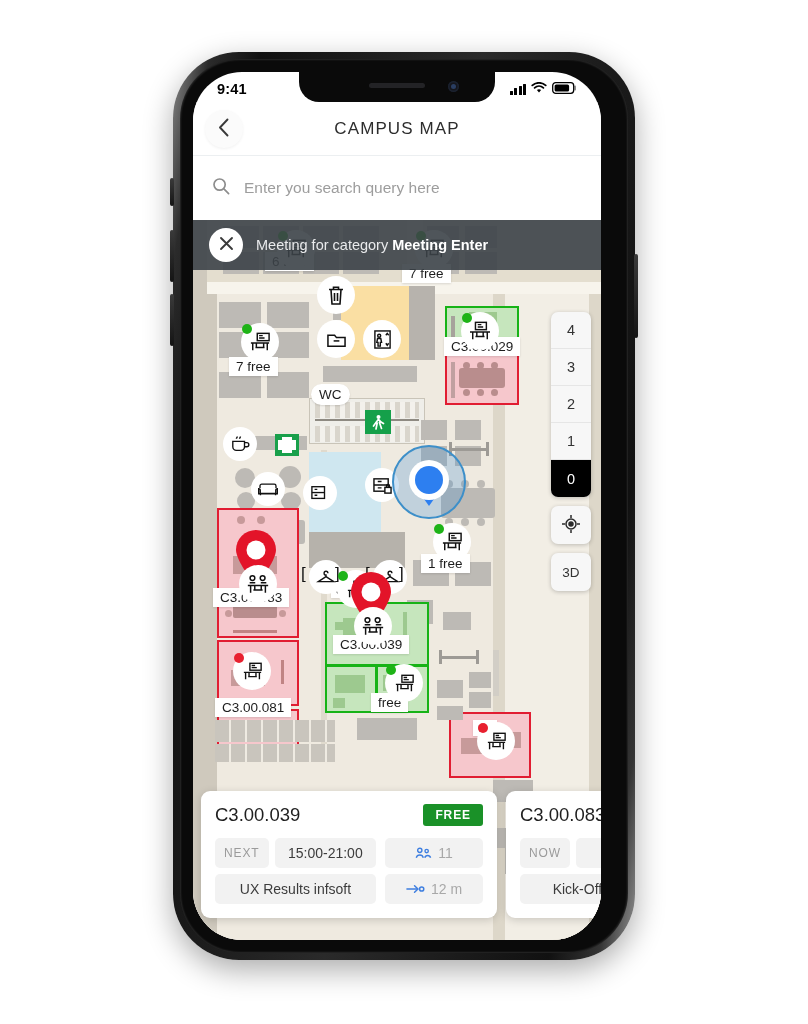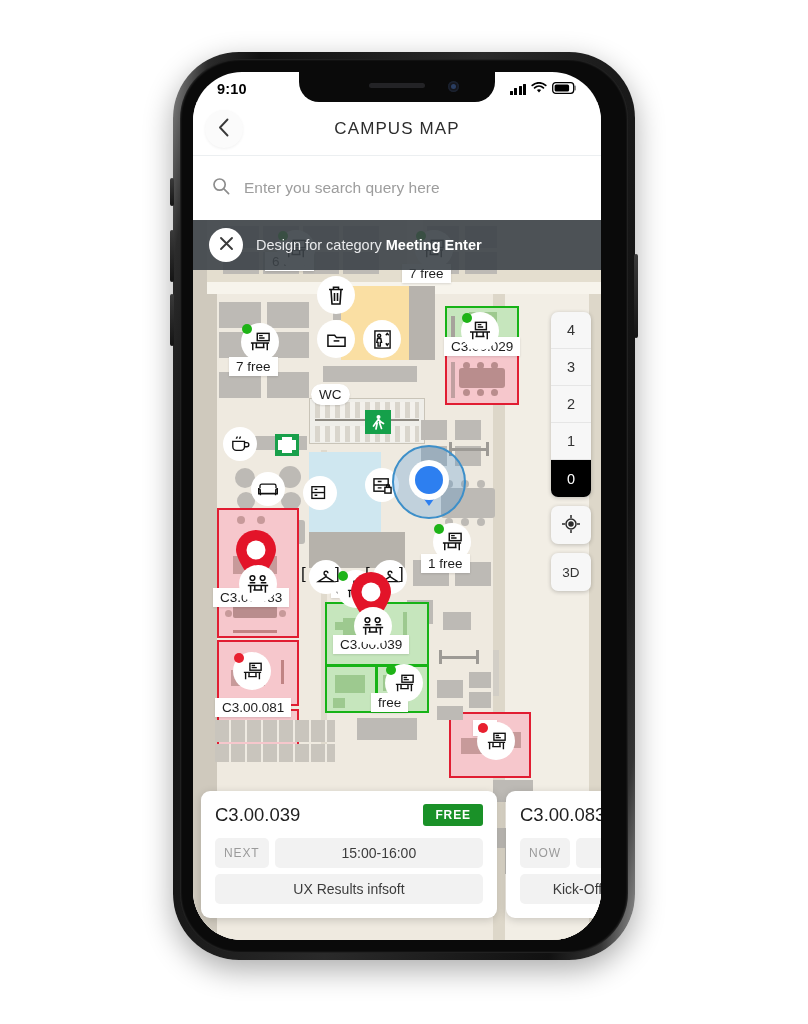--- a/index.html
+++ b/index.html
@@ -250,21 +250,21 @@
 
   <div id="phone-frame-inner">
     <div id="phone-screen">
 
       <div id="notch">
         <div id="notch-speaker"></div>
         <div id="notch-camera"></div>
       </div>
 
       <div id="status-bar">
-        <div id="status-time">9:10</div>
+        <div id="status-time">9:41</div>
         <div id="status-right">
           <span id="signal-icon">
             <i class="sig-bar" style="height:4px"></i>
               <i class="sig-bar" style="height:6.5px"></i>
               <i class="sig-bar" style="height:9px"></i>
               <i class="sig-bar" style="height:11px"></i>
           </span>
           <span>
             <svg width="16" height="12" viewBox="0 0 16 12">
               <path d="M8 10.6 L5.9 8.1 a3.3 3.3 0 0 1 4.2 0 Z" fill="#000"></path>
@@ -705,21 +705,21 @@
 
         <div id="results-banner">
           <div id="banner-close">
             <span>
               <svg width="15" height="15" viewBox="0 0 15 15">
                   <path d="M2 2 L13 13 M13 2 L2 13" stroke="#3a3a3a" stroke-width="1.9" stroke-linecap="round"></path>
                 </svg>
             </span>
           </div>
           <div id="banner-text">
-            <span>Design for category </span><b>Meeting Enter</b>
+            <span>Meeting for category </span><b>Meeting Enter</b>
           </div>
         </div>
 
         <div id="floor-panel">
           <div id="floor-list">
             <div class="floor-item">4</div>
             <div class="floor-item">3</div>
             <div class="floor-item">2</div>
             <div class="floor-item">1</div>
             <div class="floor-item active">0</div>
@@ -742,23 +742,50 @@
 
           <div class="room-card" id="card-primary">
             <div class="card-head">
               <div class="card-title">C3.00.039</div>
               <div class="badge-free">FREE</div>
             </div>
             <div class="card-grid">
               <div class="card-col" style="flex:1">
                 <div class="chip-row">
                   <div class="chip muted">NEXT</div>
-                  <div class="chip" style="flex:1">15:00-16:00</div>
+                  <div class="chip" style="flex:1">15:00-21:00</div>
                 </div>
                 <div class="chip">UX Results infsoft</div>
+              </div>
+              <div class="card-col" style="width:98px">
+                <div class="chip dim">
+                  <span class="chip-icon">
+                    <svg width="17" height="13" viewBox="0 0 18 14">
+                        <g stroke="#3f7fe0" stroke-width="1.5" fill="none">
+                          <circle cx="5" cy="3.6" r="2.3"></circle>
+                          <circle cx="12.4" cy="4.4" r="1.8"></circle>
+                          <path d="M1.2 11.6a3.9 3.9 0 0 1 7.6 0"></path>
+                          <path d="M10.4 11.6a3.2 3.2 0 0 1 6.2 0"></path>
+                        </g>
+                      </svg>
+                  </span>
+                  <span>11</span>
+                </div>
+                <div class="chip dim">
+                  <span class="chip-icon">
+                    <svg width="19" height="12" viewBox="0 0 20 12">
+                        <g stroke="#3f7fe0" stroke-width="1.6" fill="none">
+                          <path d="M1 6h11" stroke-linecap="round"></path>
+                          <path d="M9 2.6 12.6 6 9 9.4" stroke-linecap="round" stroke-linejoin="round"></path>
+                          <circle cx="16.5" cy="6" r="2.2"></circle>
+                        </g>
+                      </svg>
+                  </span>
+                  <span>12 m</span>
+                </div>
               </div>
             </div>
           </div>
 
           <div class="room-card" id="card-secondary">
             <div class="card-head">
               <div class="card-title">C3.00.083</div>
             </div>
             <div class="card-col">
               <div class="chip-row">

